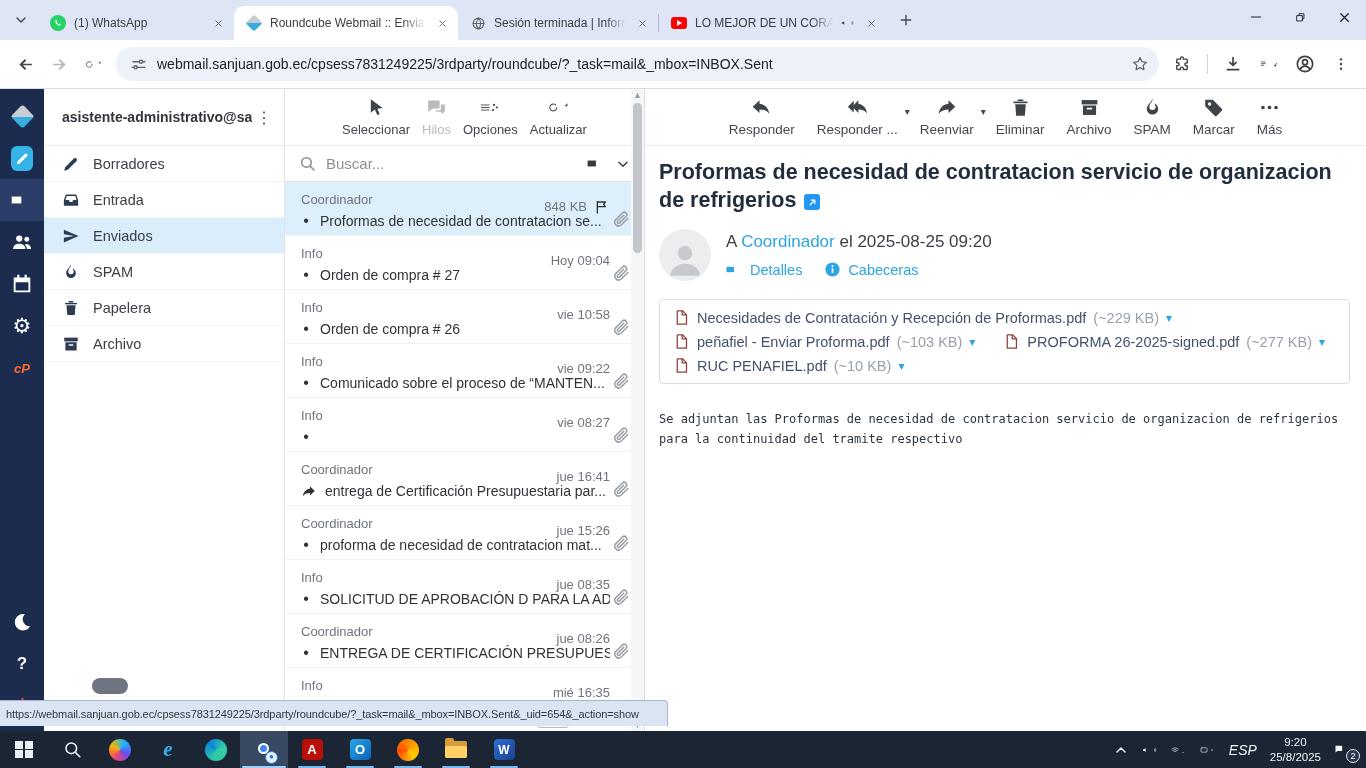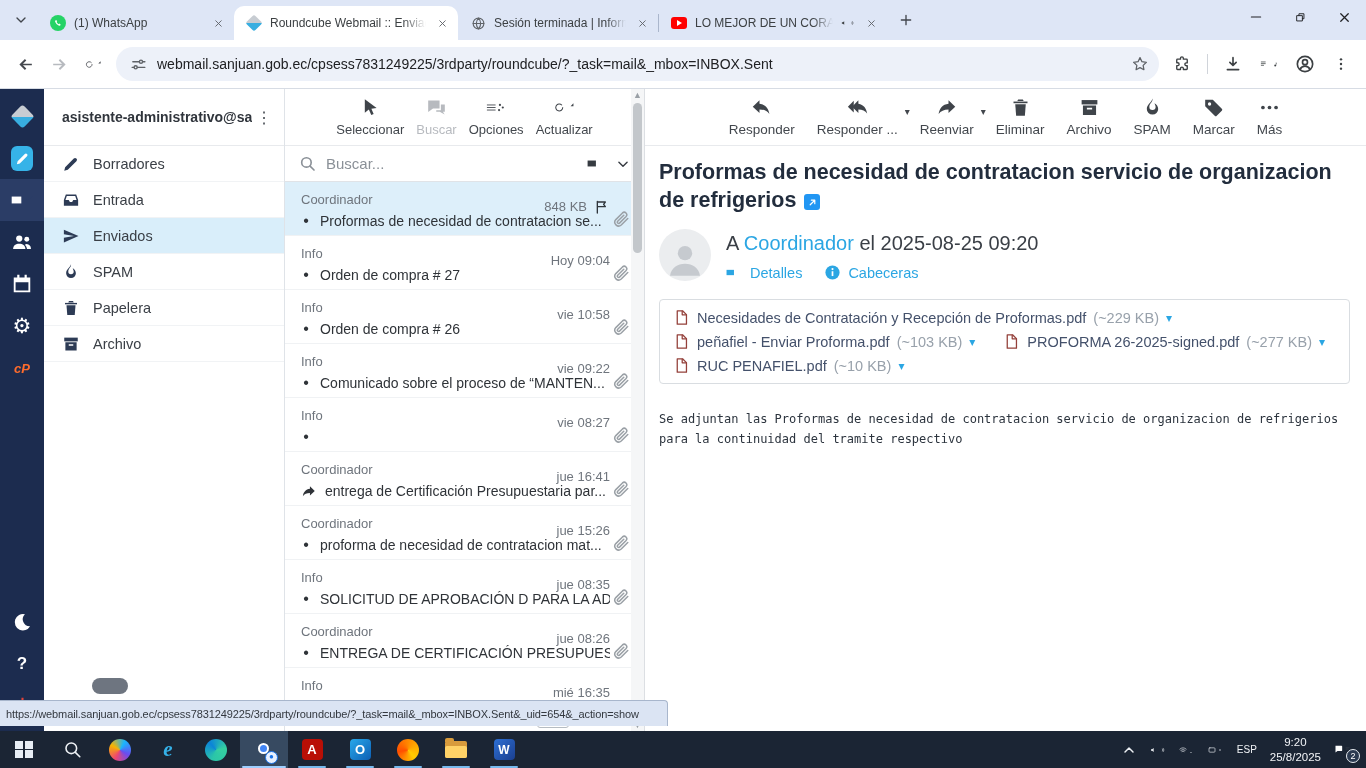--- a/index.html
+++ b/index.html
@@ -97,21 +97,21 @@
   .mailview{flex:1;display:flex;flex-direction:column;background:#fff;min-width:0;}
   .mv-toolbar{height:57px;display:flex;align-items:flex-start;justify-content:center;gap:22px;padding-top:8px;border-bottom:1px solid #e8eaed;flex:none;}
   .mv-toolbar .tbtn{font-size:13.5px;}
   .mv-body{padding:13px 16px 0 14px;flex:1;overflow:hidden;}
   .subject{font-size:21.5px;font-weight:bold;color:#222d3d;line-height:1.28;max-width:680px;}
   .extlink{display:inline-flex;width:16px;height:16px;background:#2196f3;border-radius:3px;align-items:center;justify-content:center;vertical-align:-1px;margin-left:8px;}
   .meta{display:flex;gap:15px;margin-top:15px;align-items:flex-start;}
   .avatar{width:52px;height:52px;border-radius:50%;background:#ebedef;overflow:hidden;display:flex;align-items:flex-end;justify-content:center;flex:none;}
   .avatar .ic{width:40px;height:44px;color:#c6cacf;}
   .meta-r{padding-top:3px;}
-  .meta-l1{font-size:20px;color:#3a3f46;}
+  .meta-l1{font-size:17px;color:#3a3f46;}
   .meta-l1 .tolink{color:#2ba6e3;}
   .meta-l2{margin-top:9px;display:flex;gap:22px;align-items:center;}
   .meta-act{display:flex;align-items:center;gap:7px;font-size:14.5px;color:#2ba6e3;}
   .meta-act .ic{width:17px;height:17px;color:#2ba6e3;}
   .attachbox{border:1px solid #d9dde1;border-radius:4px;margin-top:18px;padding:9px 13px;display:flex;flex-wrap:wrap;column-gap:28px;row-gap:7px;width:691px;}
   .att{display:flex;align-items:center;gap:7px;font-size:14.5px;white-space:nowrap;}
   .att .ic{width:17px;height:17px;color:#94403a;flex:none;}
   .att .fn{color:#44516b;}
   .att .sz{color:#98a1ab;}
   .att .caret{color:#2ba6e3;font-size:12px;}
@@ -121,21 +121,21 @@
 
   
   .taskbar{position:absolute;bottom:0;left:0;width:100%;height:37px;background:#1b2534;display:flex;align-items:stretch;z-index:20;}
   .tb-apps{display:flex;}
   .tbi{width:48px;display:flex;align-items:center;justify-content:center;position:relative;color:#fff;}
   .tbi.active{background:#374a61;}
   .tbi.running::after{content:'';position:absolute;bottom:0;left:10px;right:10px;height:2px;background:#76b9ed;border-radius:1px;}
   .tbi.active.running::after{left:2px;right:2px;background:#9ecfff;}
   .tray{margin-left:auto;display:flex;align-items:center;gap:13px;padding:0 10px;color:#f2f4f7;}
   .tray .ic{width:16px;height:16px;color:#eef1f5;}
-  .tray-lang{font-size:10px;}
+  .tray-lang{font-size:14px;font-style:italic;}
   .tray-clock{font-size:11.5px;text-align:center;line-height:1.25;}
   .tray-note{position:relative;width:22px;height:20px;}
   .tray-note .ic{width:18px;height:18px;}
   .tray-badge{position:absolute;right:-4px;bottom:-3px;width:14px;height:14px;border-radius:50%;background:#2b3a50;border:1px solid #e8ecf1;color:#fff;font-size:9px;display:flex;align-items:center;justify-content:center;}
   .win-start{display:grid;grid-template-columns:8px 8px;grid-template-rows:8px 8px;gap:1.5px;}
   .win-start i{background:#e8eef5;display:block;}
   .circle-ic{width:22px;height:22px;border-radius:50%;}
   .copilot-ic{background:conic-gradient(from 30deg,#19b5fe,#6a4cf0,#ef476f,#f8b500,#19b5fe);}
   .edge-ic{background:conic-gradient(from 200deg,#2bc6a8,#0b84d8,#35d0a0,#2bc6a8);}
   .firefox-ic{background:conic-gradient(from 140deg,#ffcd00,#ff4e00,#ff9400,#ffcd00);}
@@ -511,21 +511,21 @@
             </span>
             <span class="lbl">Seleccionar</span>
           </div>
           <div class="tbtn disabled">
             <span class="ic">
               <svg viewBox="0 0 24 24" width="100%" height="100%" fill="currentColor">
                 <path d="M2.5 4h13v9.2H8L2.5 17z"></path>
                 <path d="M17 8.5h4.5v8.3h-2.2l2 3.2-5.6-3.2h-4v-1.6h5.3z"></path>
               </svg>
             </span>
-            <span class="lbl">Buscar</span>
+            <span class="lbl">Hilos</span>
           </div>
           <div class="tbtn">
             <span class="ic">
               <svg viewBox="0 0 24 24" width="100%" height="100%" fill="none" stroke="currentColor" stroke-width="2" stroke-linecap="round" stroke-linejoin="round">
                 <path d="M3 6.2h18M3 12h18M3 17.8h18"></path>
               </svg>
               <svg viewBox="0 0 24 24" width="100%" height="100%" fill="currentColor">
                 <circle cx="9" cy="6.2" r="2.5"></circle>
                 <circle cx="15.5" cy="12" r="2.5"></circle>
                 <circle cx="7" cy="17.8" r="2.5"></circle>

